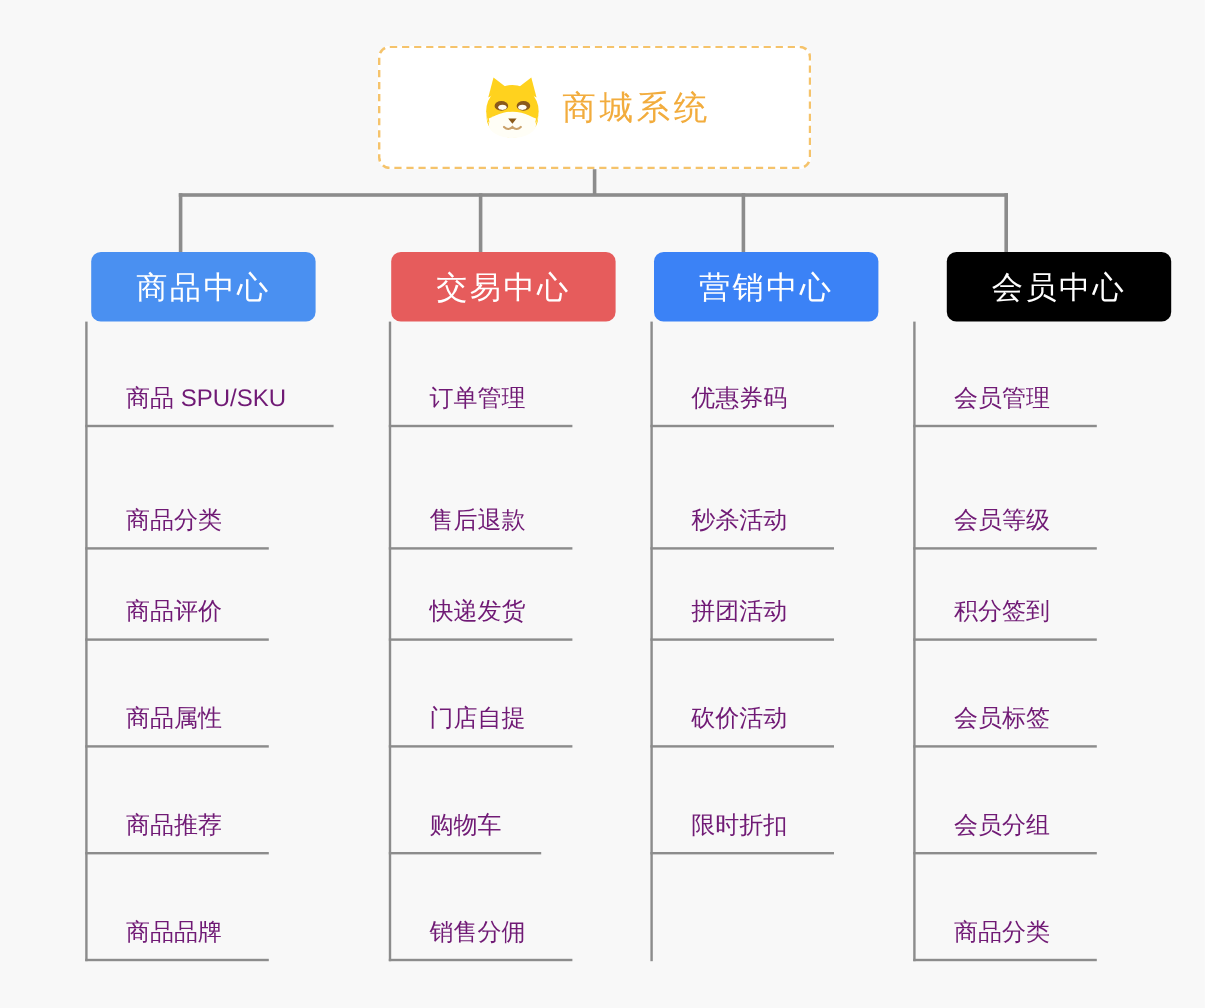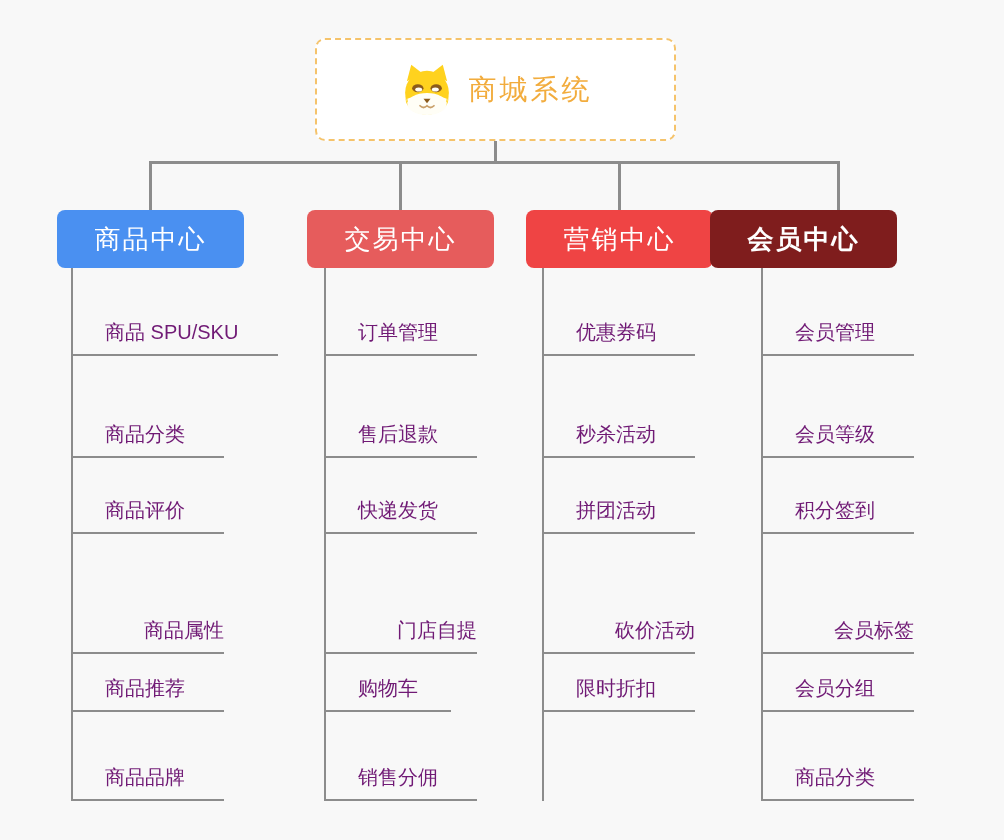--- a/index.html
+++ b/index.html
@@ -47,40 +47,41 @@
     top: 210px;
     width: 187px; height: 58px;
     border-radius: 8px;
     display: flex;
     align-items: center;
     justify-content: center;
     color: #FFFFFF;
     font-size: 26px;
     letter-spacing: 2px;
     cursor: default;
+    margin-left: 19px;
   }
 
   
   .node-item {
     position: absolute;
     height: 38px;
     padding: 0 0 8px 34px;
     border-bottom: 2px solid #8C8C8C;
     font-size: 20px;
     line-height: 28px;
     color: #701a75;
     white-space: nowrap;
     width: 153px;
   }
   .node-item.long  { width: 207px; }
   .node-item.short { width: 127px; }
 
   
   .r0 { top: 318px; } .r1 { top: 420px; } .r2 { top: 496px; }
-  .r3 { top: 616px; text-align: right; } .r4 { top: 674px; } .r5 { top: 763px; }
+  .r3 { top: 585px; } .r4 { top: 674px; } .r5 { top: 763px; }
 
   
   .c0 { left: 71px; }  .c1 { left: 324px; }
   .c2 { left: 542px; } .c3 { left: 761px; }
 </style>
 </head>
 <body>
 
 <div class="canvas">
 
@@ -108,24 +109,24 @@
   <div class="conn" style="left:399px; top:161px; width:3px; height:49px;"></div>
   <div class="conn" style="left:618px; top:161px; width:3px; height:49px;"></div>
   <div class="conn" style="left:837px; top:161px; width:3px; height:49px;"></div>
 
   <div class="branch-box" style="left:57px;  background:#4A90F1;">
       <span>商品中心</span>
     </div>
   <div class="branch-box" style="left:307px; background:#E65C5C;">
       <span>交易中心</span>
     </div>
-  <div class="branch-box" style="left:526px; background:#ef4444;">
+  <div class="branch-box" style="left:526px; background:#3b82f6;">
       <span>营销中心</span>
     </div>
-  <div class="branch-box" style="left:710px; background:#7f1d1d;font-weight:bold;">
+  <div class="branch-box" style="left:770px; background:#000000;">
       <span>会员中心</span>
     </div>
 
   <div class="conn c0" style="top:268px; width:2px; height:533px;"></div>
   <div class="conn c1" style="top:268px; width:2px; height:533px;"></div>
   <div class="conn c2" style="top:268px; width:2px; height:533px;"></div>
   <div class="conn c3" style="top:268px; width:2px; height:533px;"></div>
 
   <div class="node-item c0 r0 long">商品 SPU/SKU</div>
   <div class="node-item c0 r1">商品分类</div>

